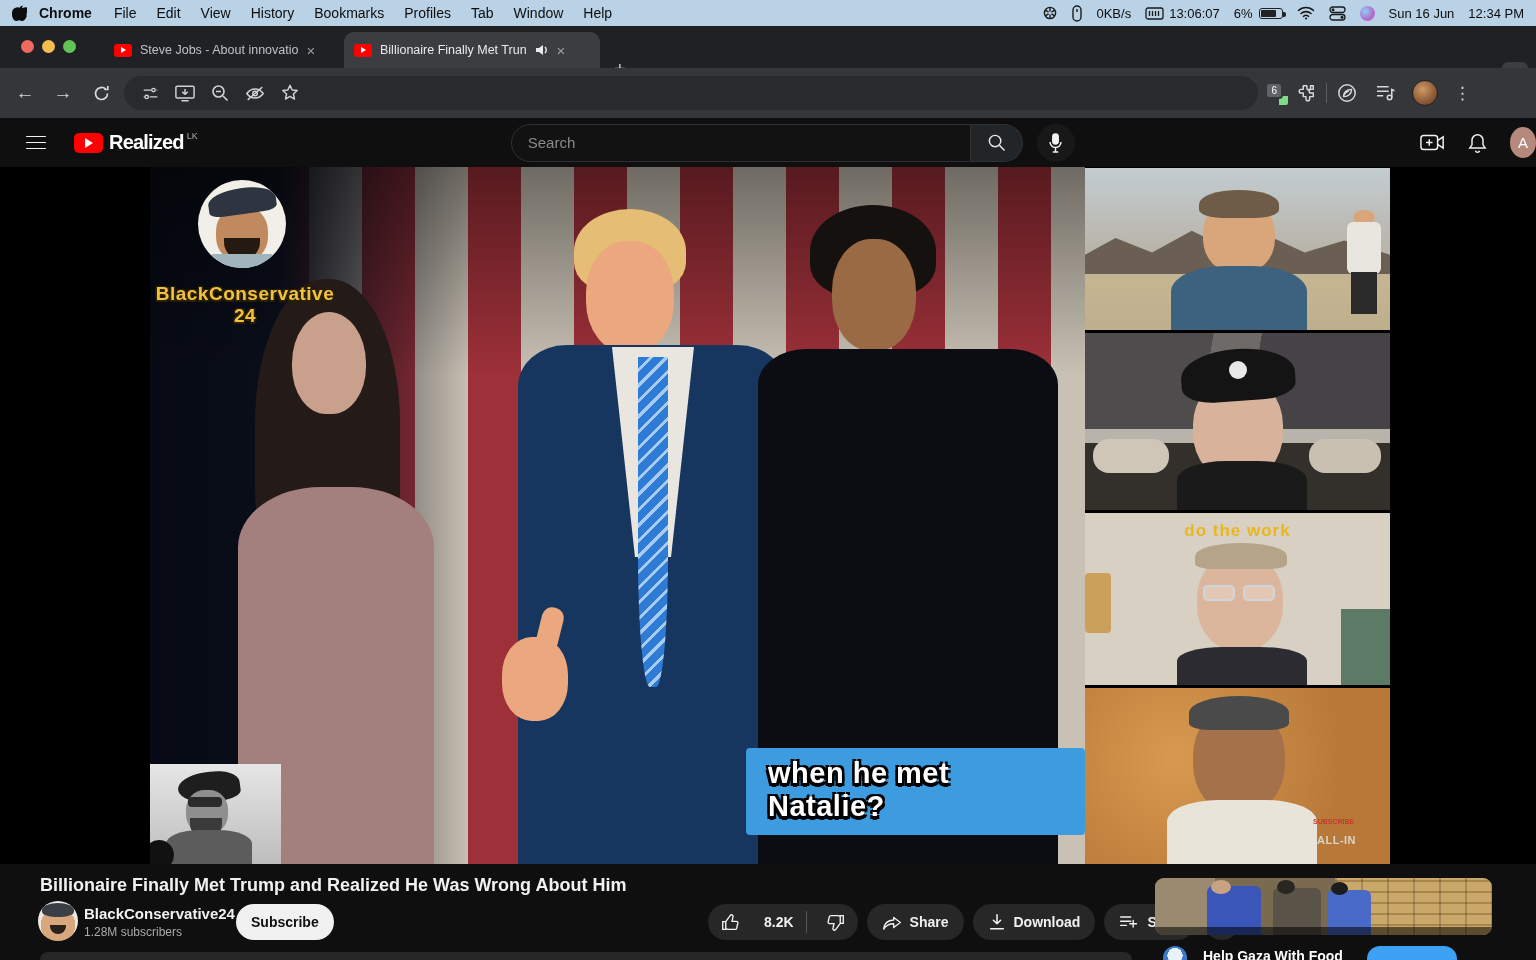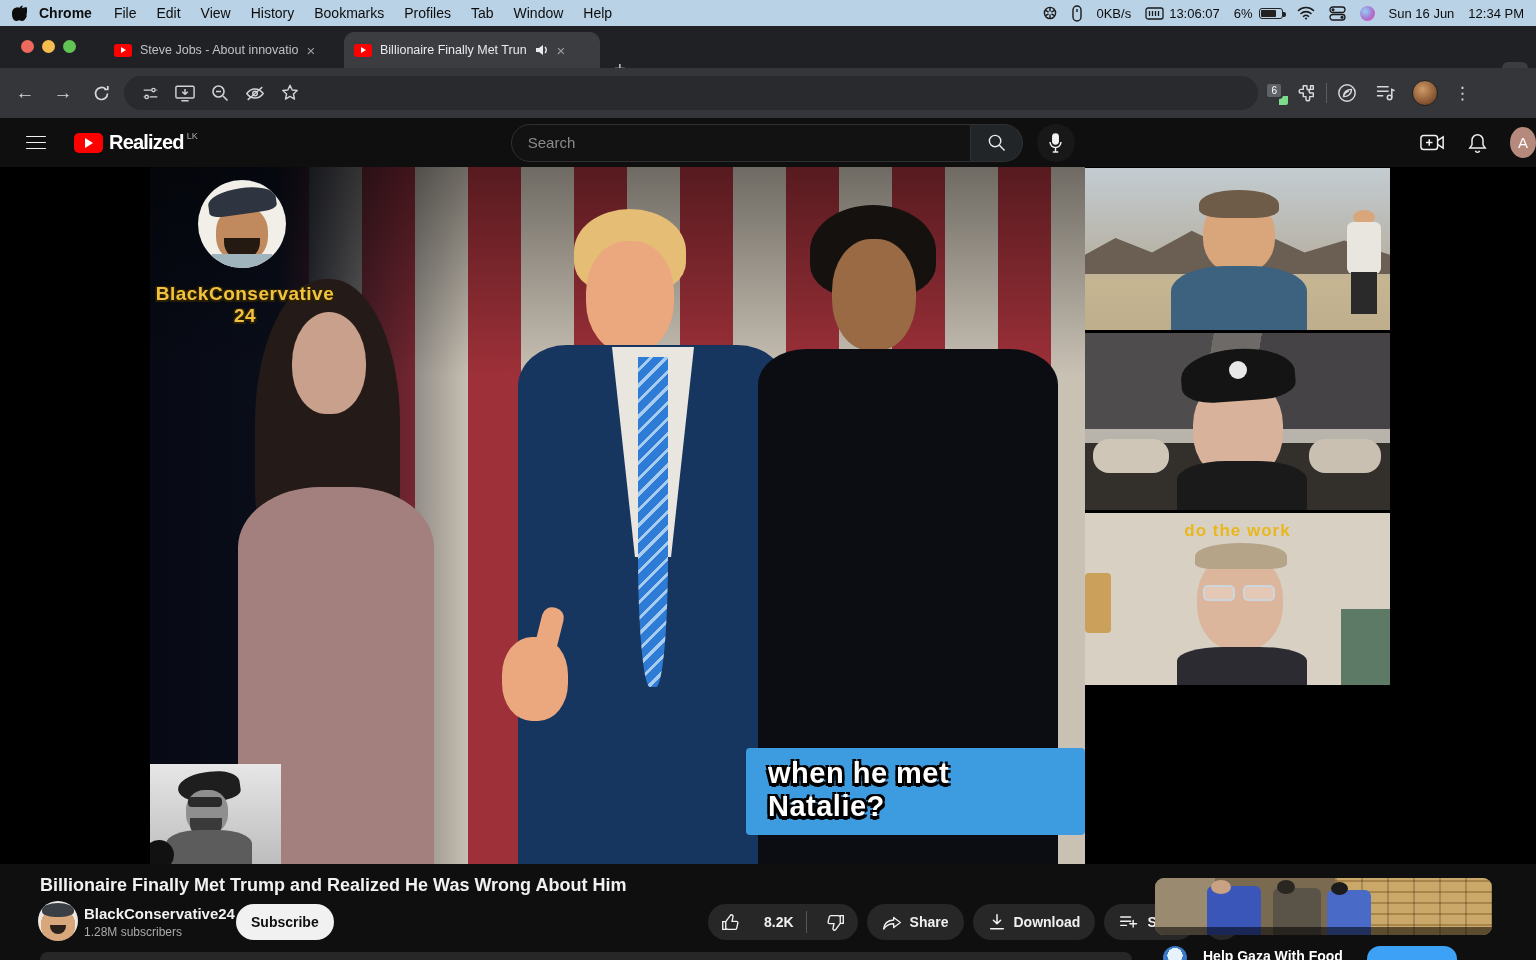--- a/index.html
+++ b/index.html
@@ -397,20 +397,27 @@
         <div class="abs" style="left:112px; top:40px; width:86px; height:98px; background:#dbb69c; border-radius:46%;"></div>
         <div class="abs" style="left:110px; top:30px; width:92px; height:26px; background:#b5a488; border-radius:50% 50% 20% 20%;"></div>
         <div class="abs" style="left:118px; top:72px; width:32px; height:16px; border:2.5px solid #cdd6dd; border-radius:5px; background:rgba(255,255,255,.25);"></div>
         <div class="abs" style="left:158px; top:72px; width:32px; height:16px; border:2.5px solid #cdd6dd; border-radius:5px; background:rgba(255,255,255,.25);"></div>
         <div class="abs" style="left:132px; top:100px; width:48px; height:40px; background:#dbb69c; border-radius:45%;"></div>
         <div class="abs" style="left:92px; top:134px; width:130px; height:38px; background:#2b2b31; border-radius:36% 36% 0 0;"></div>
         <div class="abs" style="left:0px; top:60px; width:26px; height:60px; background:#caa05a; border-radius:4px;"></div>
         <div class="abs" style="left:256px; top:96px; width:49px; height:76px; background:#5c7a66;"></div>
       </div>
 
+      <div class="cam" style="top:521px; height:176px; background:radial-gradient(circle at 30% 40%, #d89a50, #b87838 70%);">
+        <div class="abs" style="left:108px; top:18px; width:92px; height:108px; background:#a4714a; border-radius:46%;"></div>
+        <div class="abs" style="left:104px; top:8px; width:100px; height:34px; background:#4a4a4a; border-radius:50% 50% 20% 20%;"></div>
+        <div class="abs" style="left:82px; top:112px; width:150px; height:64px; background:#e9e4da; border-radius:34% 34% 0 0;"></div>
+        <div class="abs" style="left:228px; top:130px; color:#c43a2e; font-size:7px; font-weight:bold;">SUBSCRIBE</div>
+        <div class="abs" style="left:232px; top:146px; color:#d8d4cc; font-size:11px; font-weight:bold; letter-spacing:.5px;">ALL-IN</div>
+      </div>
     </div>
   </div>
 
   <div id="info" class="abs">
     <div id="vtitle" class="abs">Billionaire Finally Met Trump and Realized He Was Wrong About Him</div>
 
     <div class="abs ch-avatar" style="left:38px; top:37px;">
       <span class="cap"></span>
         <span class="beard"></span>
     </div>

